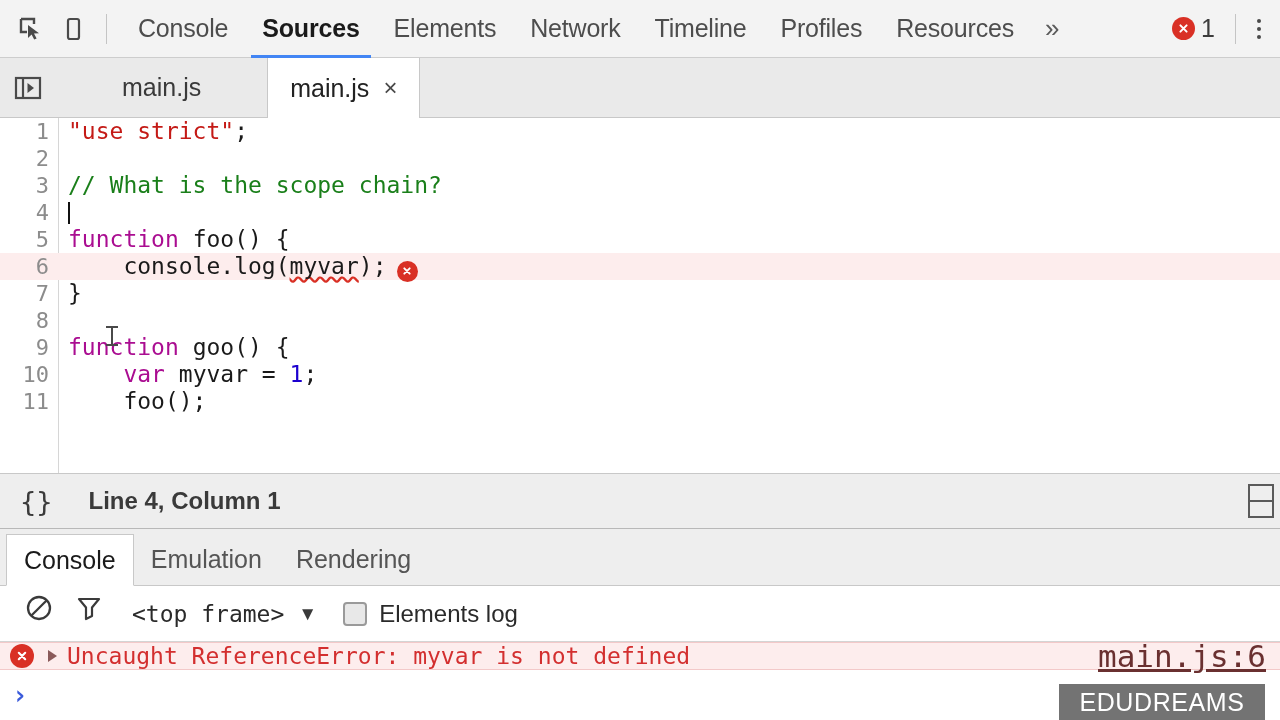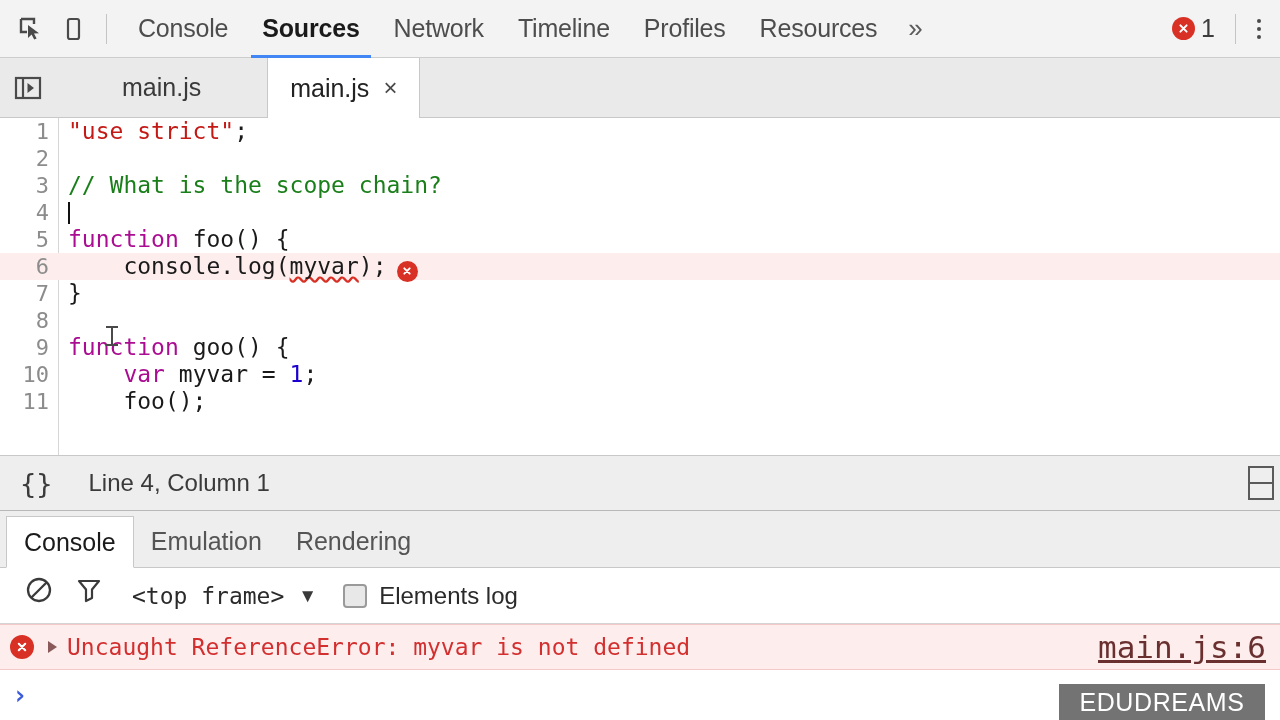--- a/index.html
+++ b/index.html
@@ -253,20 +253,21 @@
     font-family: "DejaVu Sans Mono", "Liberation Mono", monospace;
     font-size: 27px;
     color: #3a3a3a;
     cursor: pointer;
     padding: 0 6px;
   }
   .status-text {
     font-size: 24px;
     color: #3a3a3a;
     margin-left: 30px;
+    font-weight: bold;
   }
   .status-spacer { flex: 1 1 auto; }
   .split-btn {
     width: 26px; height: 34px;
     border: 2px solid #5a5a5a;
     box-sizing: border-box;
     display: flex; flex-direction: column;
     cursor: pointer;
     margin-right: 0px;
   }
@@ -354,21 +355,21 @@
   .console-body {
     flex: 1 1 auto;
     background: #ffffff;
     min-height: 0;
     overflow: hidden;
   }
   .console-row-err {
     background: #fdeded;
     border-top: 1px solid #f3c9c9;
     border-bottom: 1px solid #f3c9c9;
-    height: 46px;
+    height: 28px;
     display: flex; align-items: center;
     padding: 0 14px 0 10px;
     box-sizing: border-box;
   }
   .cr-dot {
     width: 24px; height: 24px;
     border-radius: 50%;
     background: #d93025;
     display: flex; align-items: center; justify-content: center;
     flex: 0 0 auto;
@@ -445,20 +446,23 @@
     </div>
 
     <div class="tb-sep"></div>
 
     <div class="panel-tabs">
       <div class="panel-tab">
         <span>Console</span>
       </div>
       <div class="panel-tab active">
         <span>Sources</span>
+      </div>
+      <div class="panel-tab">
+        <span>Elements</span>
       </div>
       <div class="panel-tab">
         <span>Network</span>
       </div>
       <div class="panel-tab">
         <span>Timeline</span>
       </div>
       <div class="panel-tab">
         <span>Profiles</span>
       </div>

